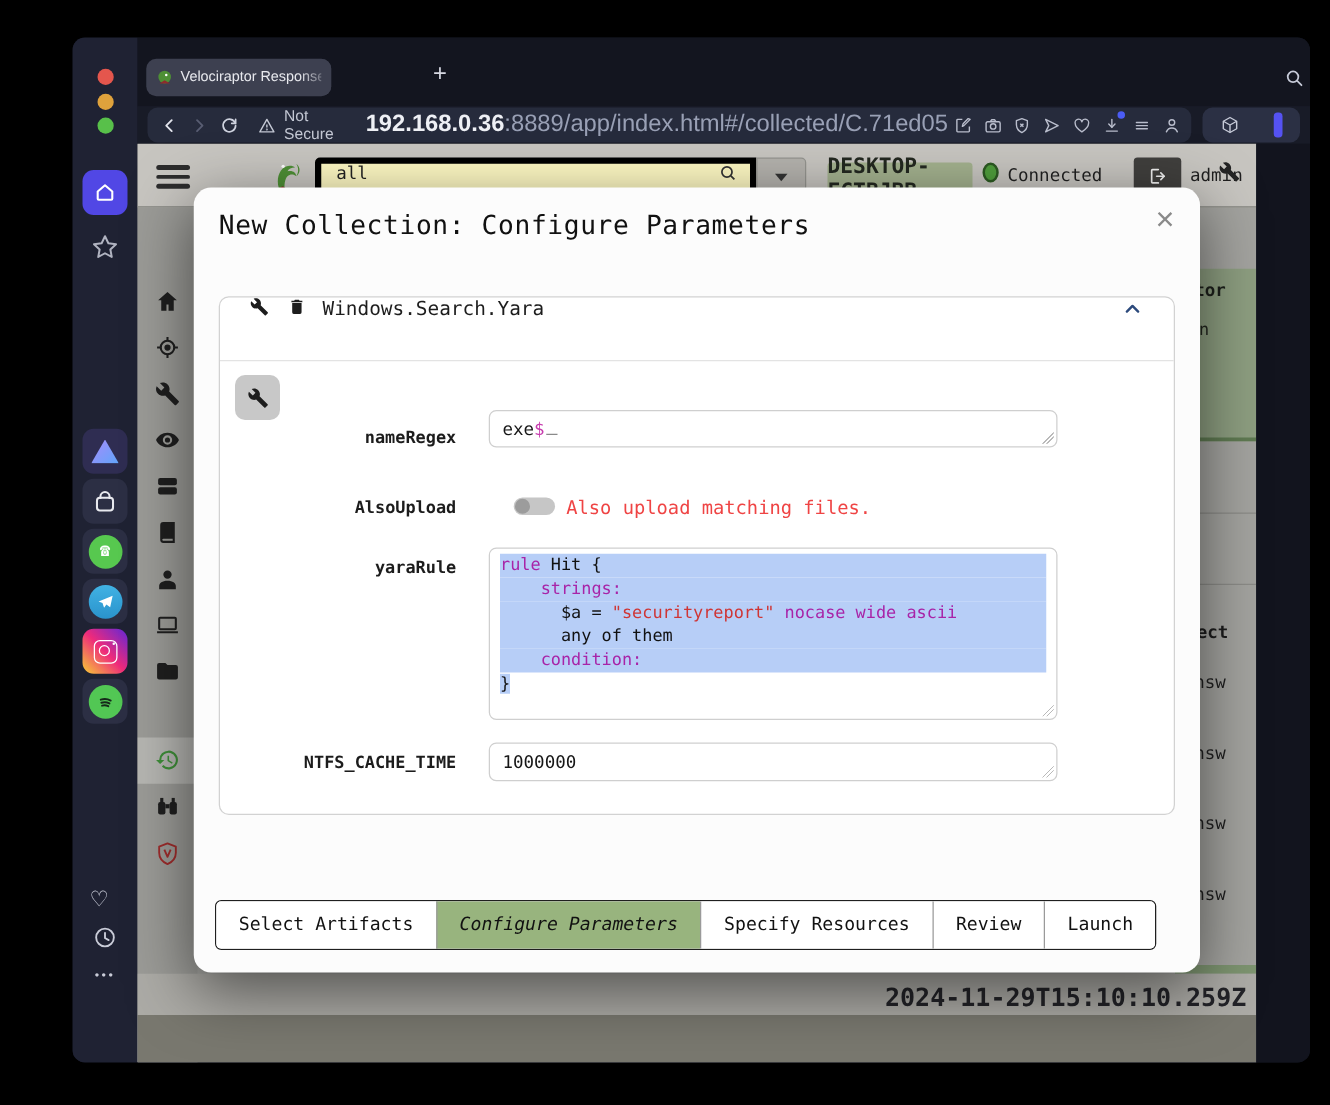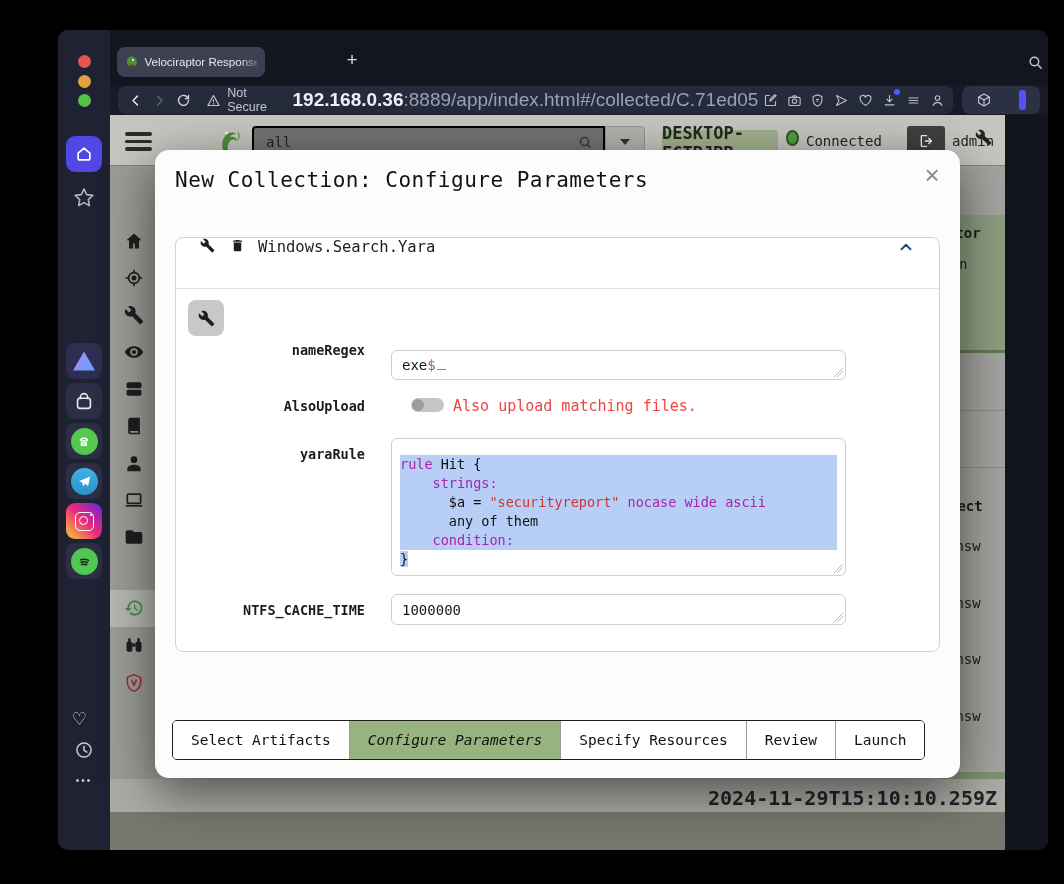--- a/index.html
+++ b/index.html
@@ -243,21 +243,21 @@
     <div id="topbar">
       <span class="hbar" style="top:17px"></span>
       <span class="hbar" style="top:24.5px"></span>
       <span class="hbar" style="top:32px"></span>
       <svg class="abs" style="left:100px;top:6px" width="34" height="40" viewBox="0 0 34 40">
         <path d="M14 32c-3-7-2-14 2-18 3-3 8-3 10-1-3 0-5 1-6 3 4-1 7 1 7 4-2-2-5-2-7 0-2 2-3 7-2 12z" fill="#4e8f35"></path>
         <circle cx="16.5" cy="12" r="1.3" fill="#fff"></circle>
         <path d="M27 10c2 3 2 7 0 10 3-2 4-7 0-10z" fill="#4e8f35"></path>
         <path d="M8 33l8-5 8 5z" fill="#8f2b2b"></path>
       </svg>
-      <div class="abs" style="left:142px;top:11px;width:353px;height:32px;background:#737373;border:2px solid #000000;border-radius:4px 0 0 4px;box-sizing:border-box;display:flex;align-items:center">
+      <div class="abs" style="left:142px;top:11px;width:353px;height:32px;background:#fef9c3;border:5px solid #000000;border-radius:4px 0 0 4px;box-sizing:border-box;display:flex;">
         <span style="margin-left:12px;font-size:14px;color:#222">all</span>
         <span style="flex:1"></span>
         <svg width="15" height="15" viewBox="0 0 24 24" fill="none" stroke="#333" stroke-width="2.2" style="margin-right:10px">
               <circle cx="10.5" cy="10.5" r="6.5"></circle>
               <path d="M15.5 15.5L20 20"></path>
             </svg>
       </div>
       <div class="abs" style="left:495px;top:11px;width:40px;height:32px;background:#b4b2ad;border:1px solid #94948f;border-radius:0 4px 4px 0;box-sizing:border-box;display:flex;align-items:center;justify-content:center">
         <span style="width:0;height:0;border-left:5px solid transparent;border-right:5px solid transparent;border-top:6px solid #333"></span>
       </div>
@@ -364,32 +364,32 @@
             </svg>
       </div>
 
       <div class="abs" style="left:12px;top:62px;width:36px;height:36px;background:#c8c8c8;border-radius:8px;display:flex;align-items:center;justify-content:center">
         <svg width="17" height="17" viewBox="0 0 24 24" fill="#1d1d1d">
               <path d="M22.7 19l-9.1-9.1c.9-2.3.4-5-1.5-6.9-2-2-5-2.4-7.4-1.3L9 6 6 9 1.6 4.7C.4 7.1.9 10.1 2.9 12.1c1.9 1.9 4.6 2.4 6.9 1.5l9.1 9.1c.4.4 1 .4 1.4 0l2.3-2.3c.5-.4.5-1.1.1-1.4z"></path>
             </svg>
       </div>
 
       <span class="field-label" style="top:104px">nameRegex</span>
-      <div class="tinput" style="top:112px;height:30px">
+      <div class="tinput" style="top:90px;height:30px">
         <span>exe</span><span style="color:#c73cae">$</span><span style="display:inline-block;width:9px;border-bottom:1.5px solid #8a8a8a;height:14px;margin-left:1px"></span>
       </div>
 
       <span class="field-label" style="top:160px">AlsoUpload</span>
       <span class="abs" style="left:235px;top:160px;width:33px;height:14px;background:#c6c6c6;border-radius:7px">
         <span style="position:absolute;left:1px;top:1px;width:12px;height:12px;border-radius:50%;background:#9c9c9c"></span>
       </span>
       <span class="abs" style="left:277px;top:159px;font-size:15px;color:#ef4444">Also upload matching files.</span>
 
       <span class="field-label" style="top:208px">yaraRule</span>
-      <div class="tinput" style="top:200px;height:138px;padding:16px 8px;overflow:hidden">
+      <div class="tinput" style="top:200px;height:138px;padding:4px 8px;overflow:hidden">
             <div class="code-line sel-full"><span class="tok-kw">rule</span><span class="tok-pl"> Hit {</span></div>
             <div class="code-line sel-full"><span class="tok-pl">    </span><span class="tok-kw">strings:</span></div>
             <div class="code-line sel-full"><span class="tok-pl">      $a = </span><span class="tok-str">"securityreport"</span><span class="tok-pl"> </span><span class="tok-kw">nocase wide ascii</span></div>
             <div class="code-line sel-full"><span class="tok-pl">      any of them</span></div>
             <div class="code-line sel-full"><span class="tok-pl">    </span><span class="tok-kw">condition:</span></div>
             <div class="code-line sel-char"><span class="tok-pl">}</span></div>
           </div>
 
       <span class="field-label" style="top:364px">NTFS_CACHE_TIME</span>
       <div class="tinput" style="top:356px;height:31px;line-height:22px">1000000</div>

